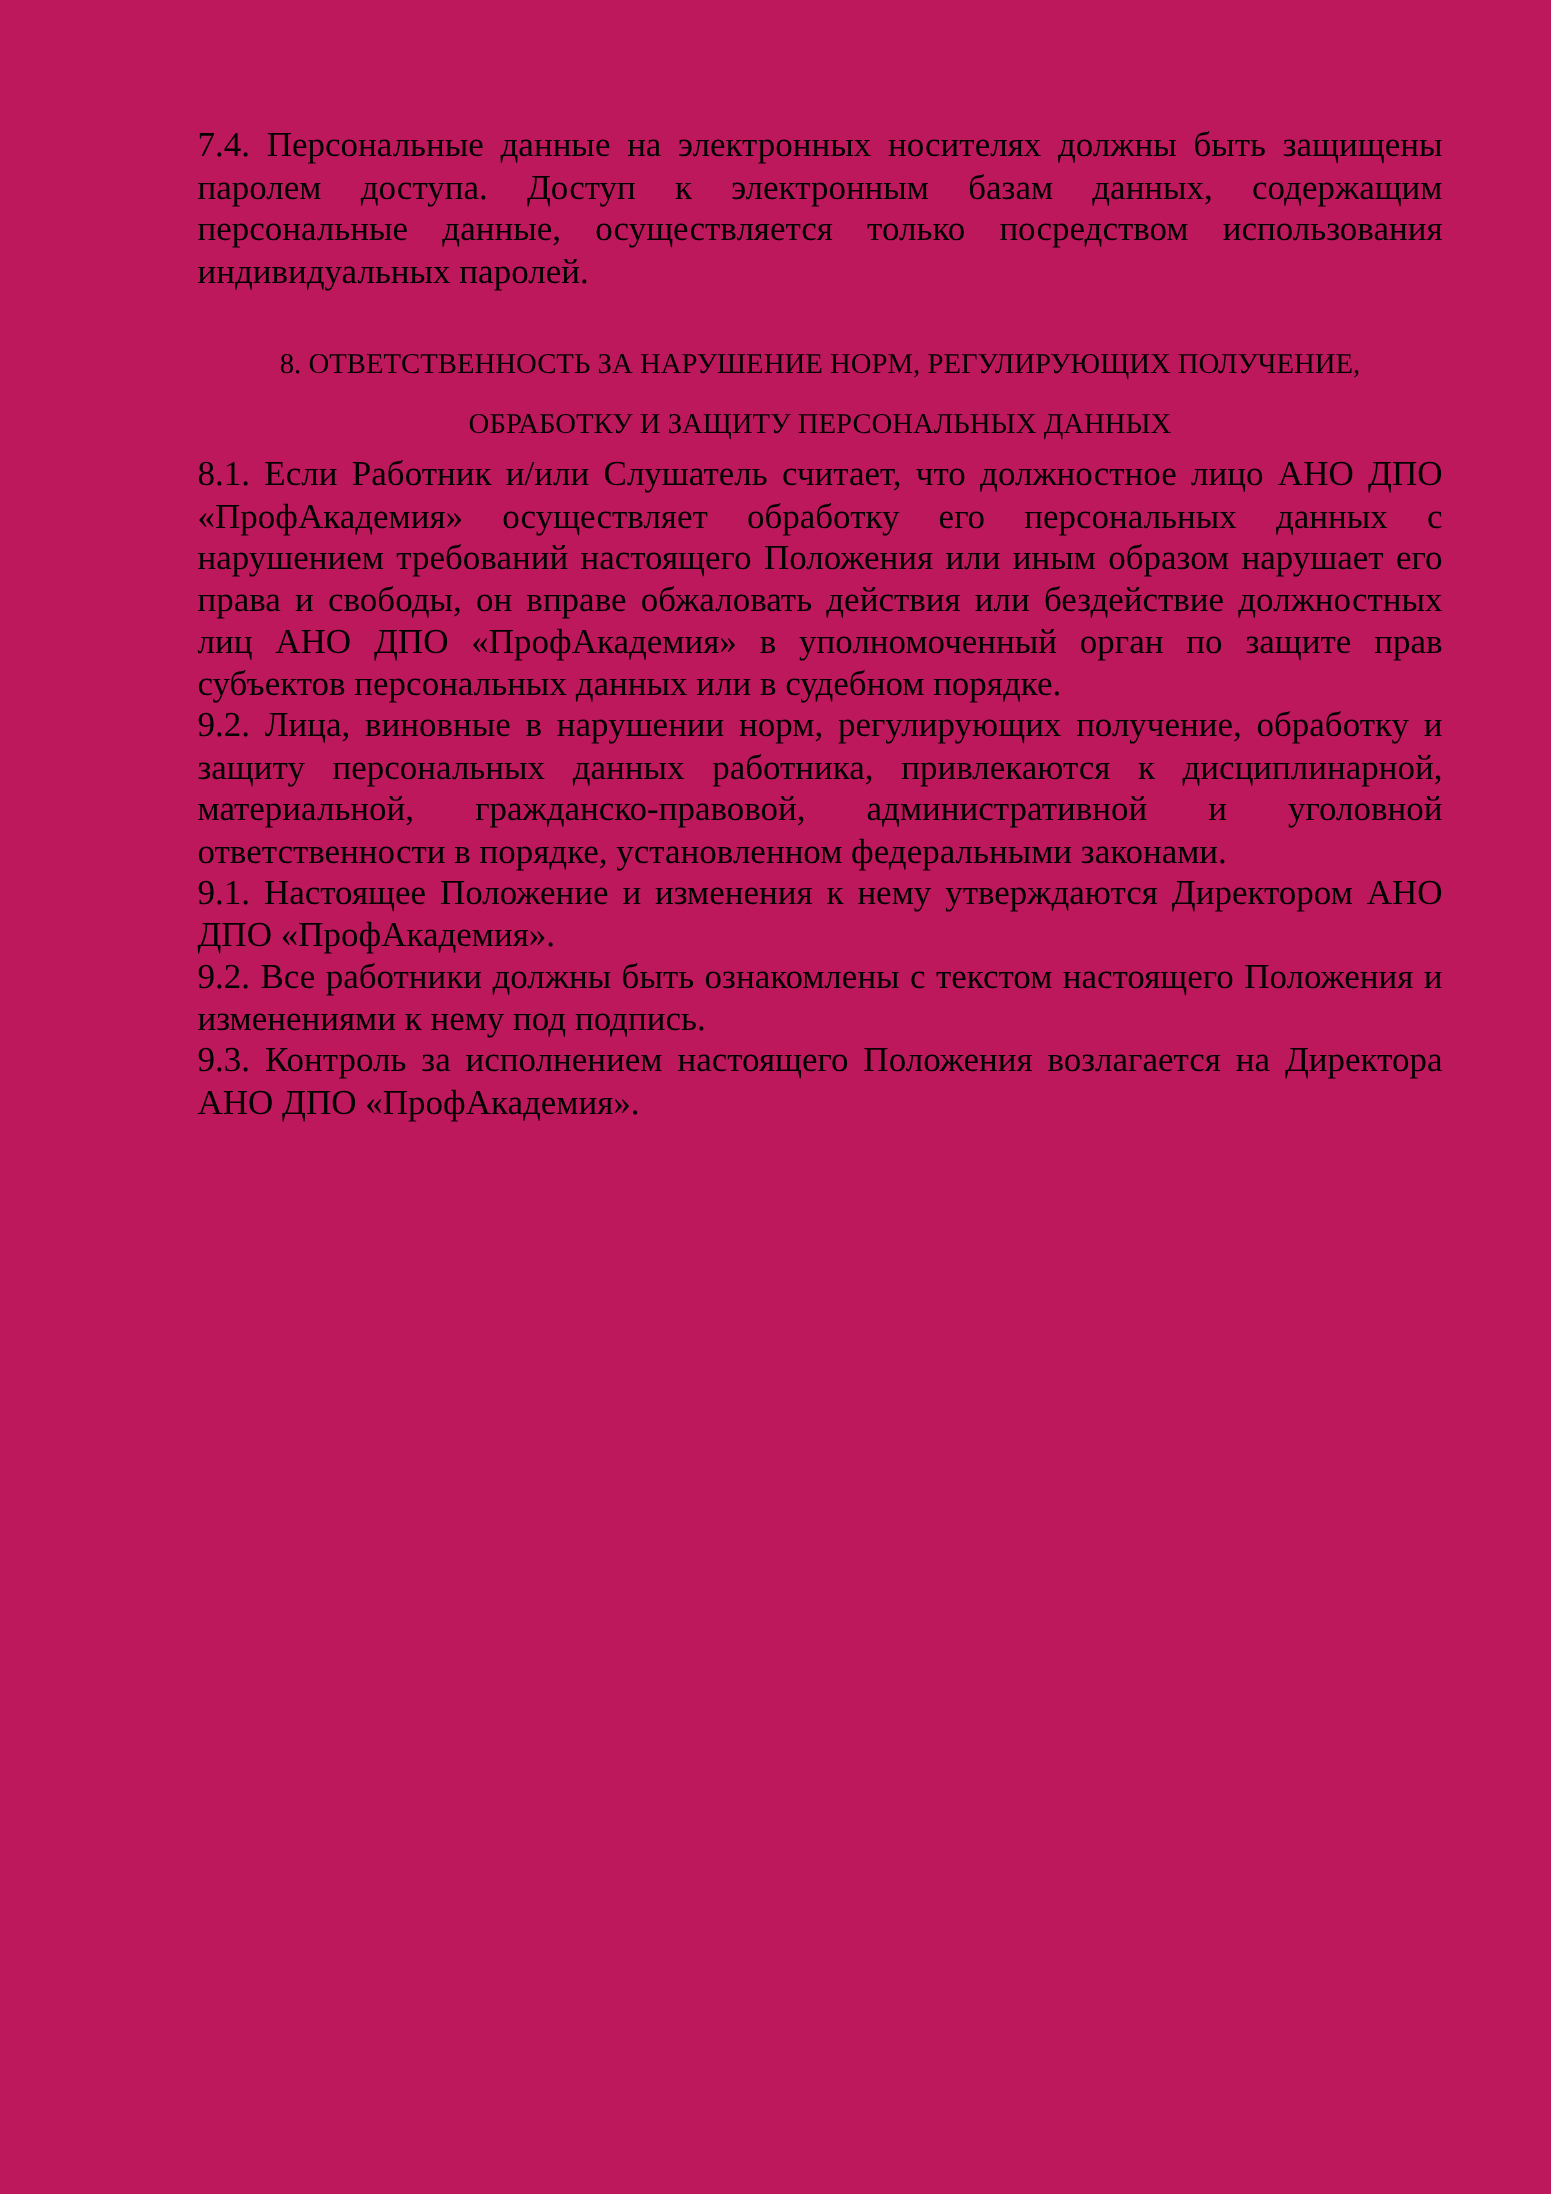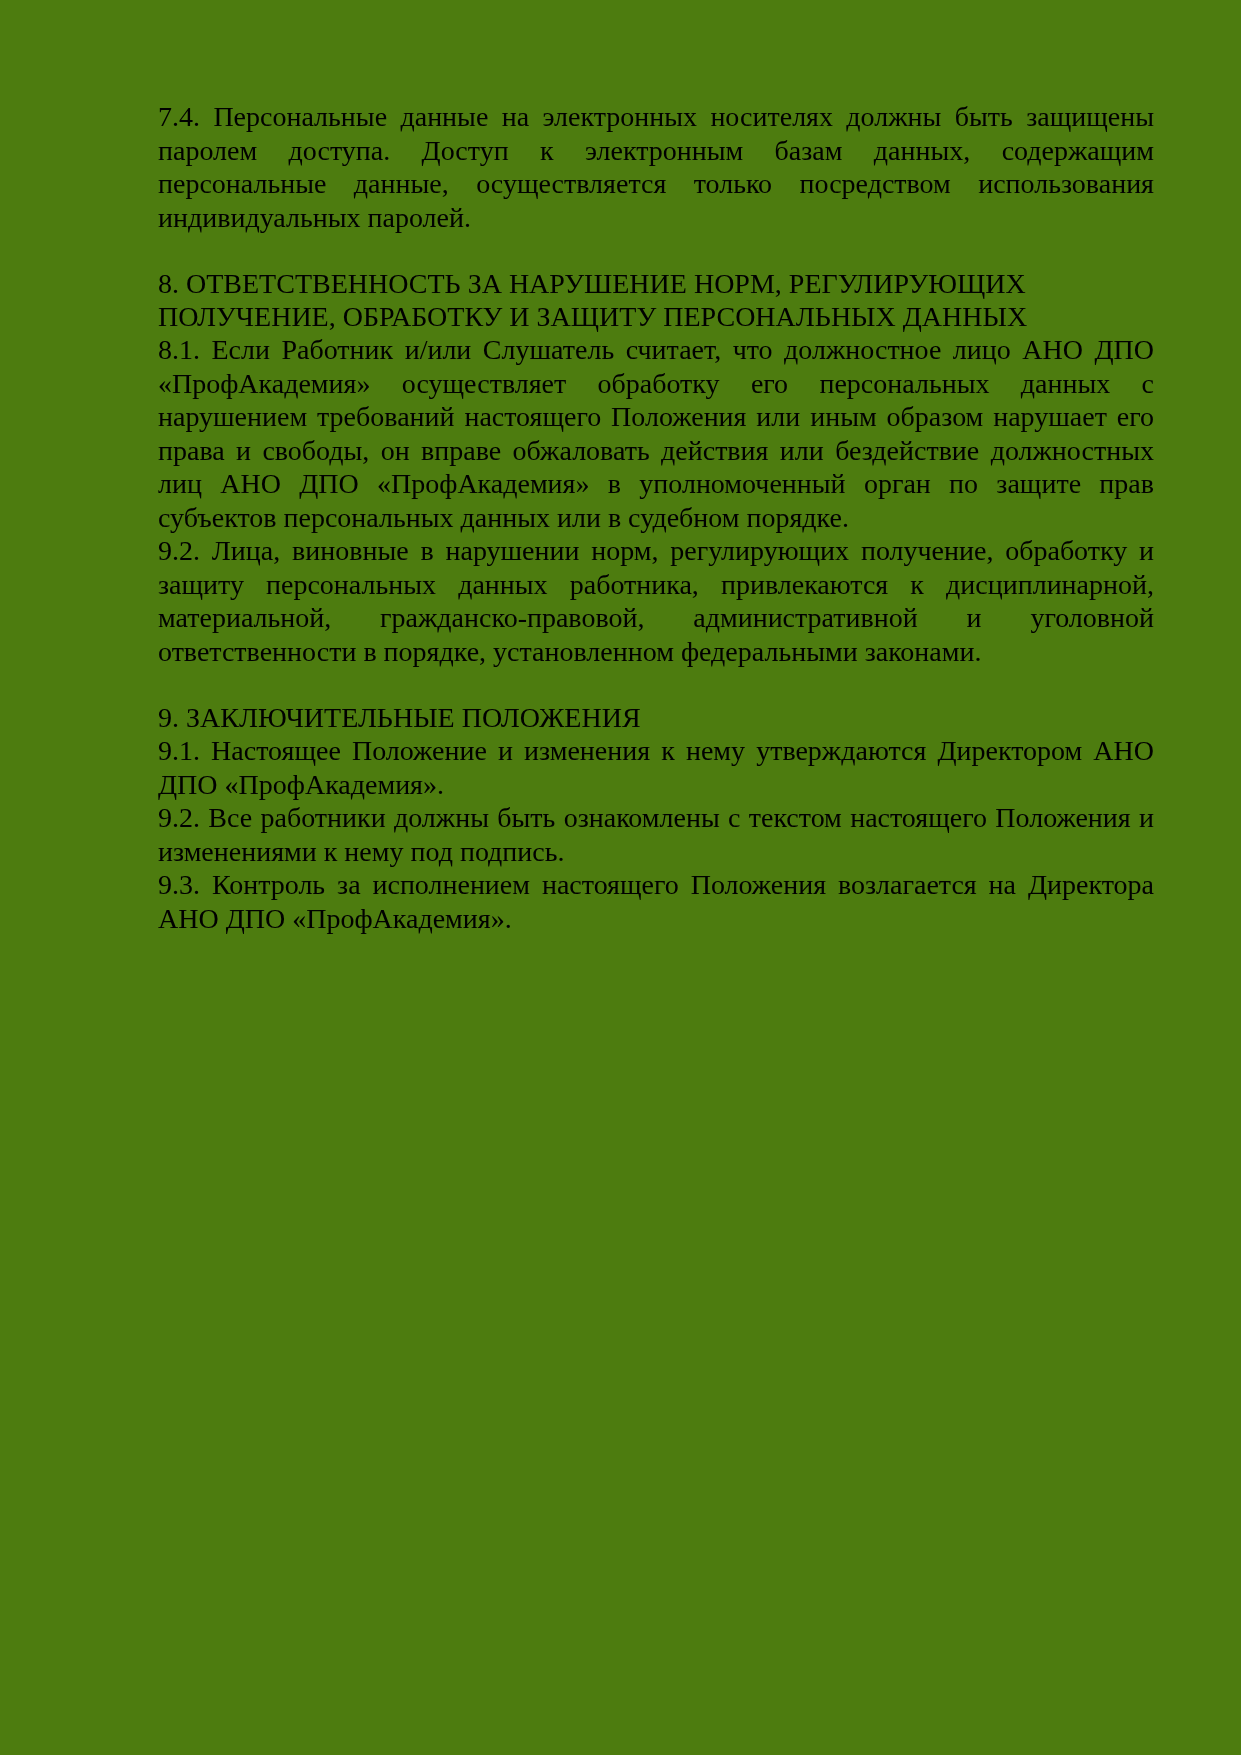--- a/index.html
+++ b/index.html
@@ -4,61 +4,60 @@
 <style>
   html, body {
     margin: 0;
     padding: 0;
     background: #ffffff;
   }
   .page {
     position: relative;
     width: 1241px;
     height: 1755px;
-    background: #4d7c0f;
+    background: #be185d;
     overflow: hidden;
   }
   .doc-content {
     position: absolute;
     left: 158px;
     top: 100px;
     width: 996px;
     font-family: "Liberation Serif", "DejaVu Serif", serif;
     font-size: 28px;
     line-height: 33.5px;
     color: #000000;
   }
   .para {
     text-align: justify;
     margin: 0;
   }
   .section-heading {
-    text-align: left;
+    text-align: center;
     margin: 33px 0 0 0;
     font-weight: normal;
-    font-size: 28px;
-    line-height: 33px;
+    font-size: 23px;
+    line-height: 48px;
   }
 </style>
 </head>
 <body>
 
 <div class="page">
   <div class="doc-content">
 
     <p class="para">7.4. Персональные данные на электронных носителях должны быть защищены паролем доступа. Доступ к электронным базам данных, содержащим персональные данные, осуществляется только посредством использования индивидуальных паролей.</p>
 
     <h2 class="section-heading">8. ОТВЕТСТВЕННОСТЬ ЗА НАРУШЕНИЕ НОРМ, РЕГУЛИРУЮЩИХ ПОЛУЧЕНИЕ, ОБРАБОТКУ И ЗАЩИТУ ПЕРСОНАЛЬНЫХ ДАННЫХ</h2>
 
     <p class="para">8.1. Если Работник и/или Слушатель считает, что должностное лицо АНО ДПО «ПрофАкадемия» осуществляет обработку его персональных данных с нарушением требований настоящего Положения или иным образом нарушает его права и свободы, он вправе обжаловать действия или бездействие должностных лиц АНО ДПО «ПрофАкадемия» в уполномоченный орган по защите прав субъектов персональных данных или в судебном порядке.</p>
 
 
     <p class="para">9.2. Лица, виновные в нарушении норм, регулирующих получение, обработку и защиту персональных данных работника, привлекаются к дисциплинарной, материальной, гражданско-правовой, административной и уголовной ответственности в порядке, установленном федеральными законами.</p>
 
-    <h2 class="section-heading">9. ЗАКЛЮЧИТЕЛЬНЫЕ ПОЛОЖЕНИЯ</h2>
 
     <p class="para">9.1. Настоящее Положение и изменения к нему утверждаются Директором АНО ДПО «ПрофАкадемия».</p>
 
     <p class="para">9.2. Все работники должны быть ознакомлены с текстом настоящего Положения и изменениями к нему под подпись.</p>
 
     <p class="para">9.3. Контроль за исполнением настоящего Положения возлагается на Директора АНО ДПО «ПрофАкадемия».</p>
 
   </div>
 </div>
 

